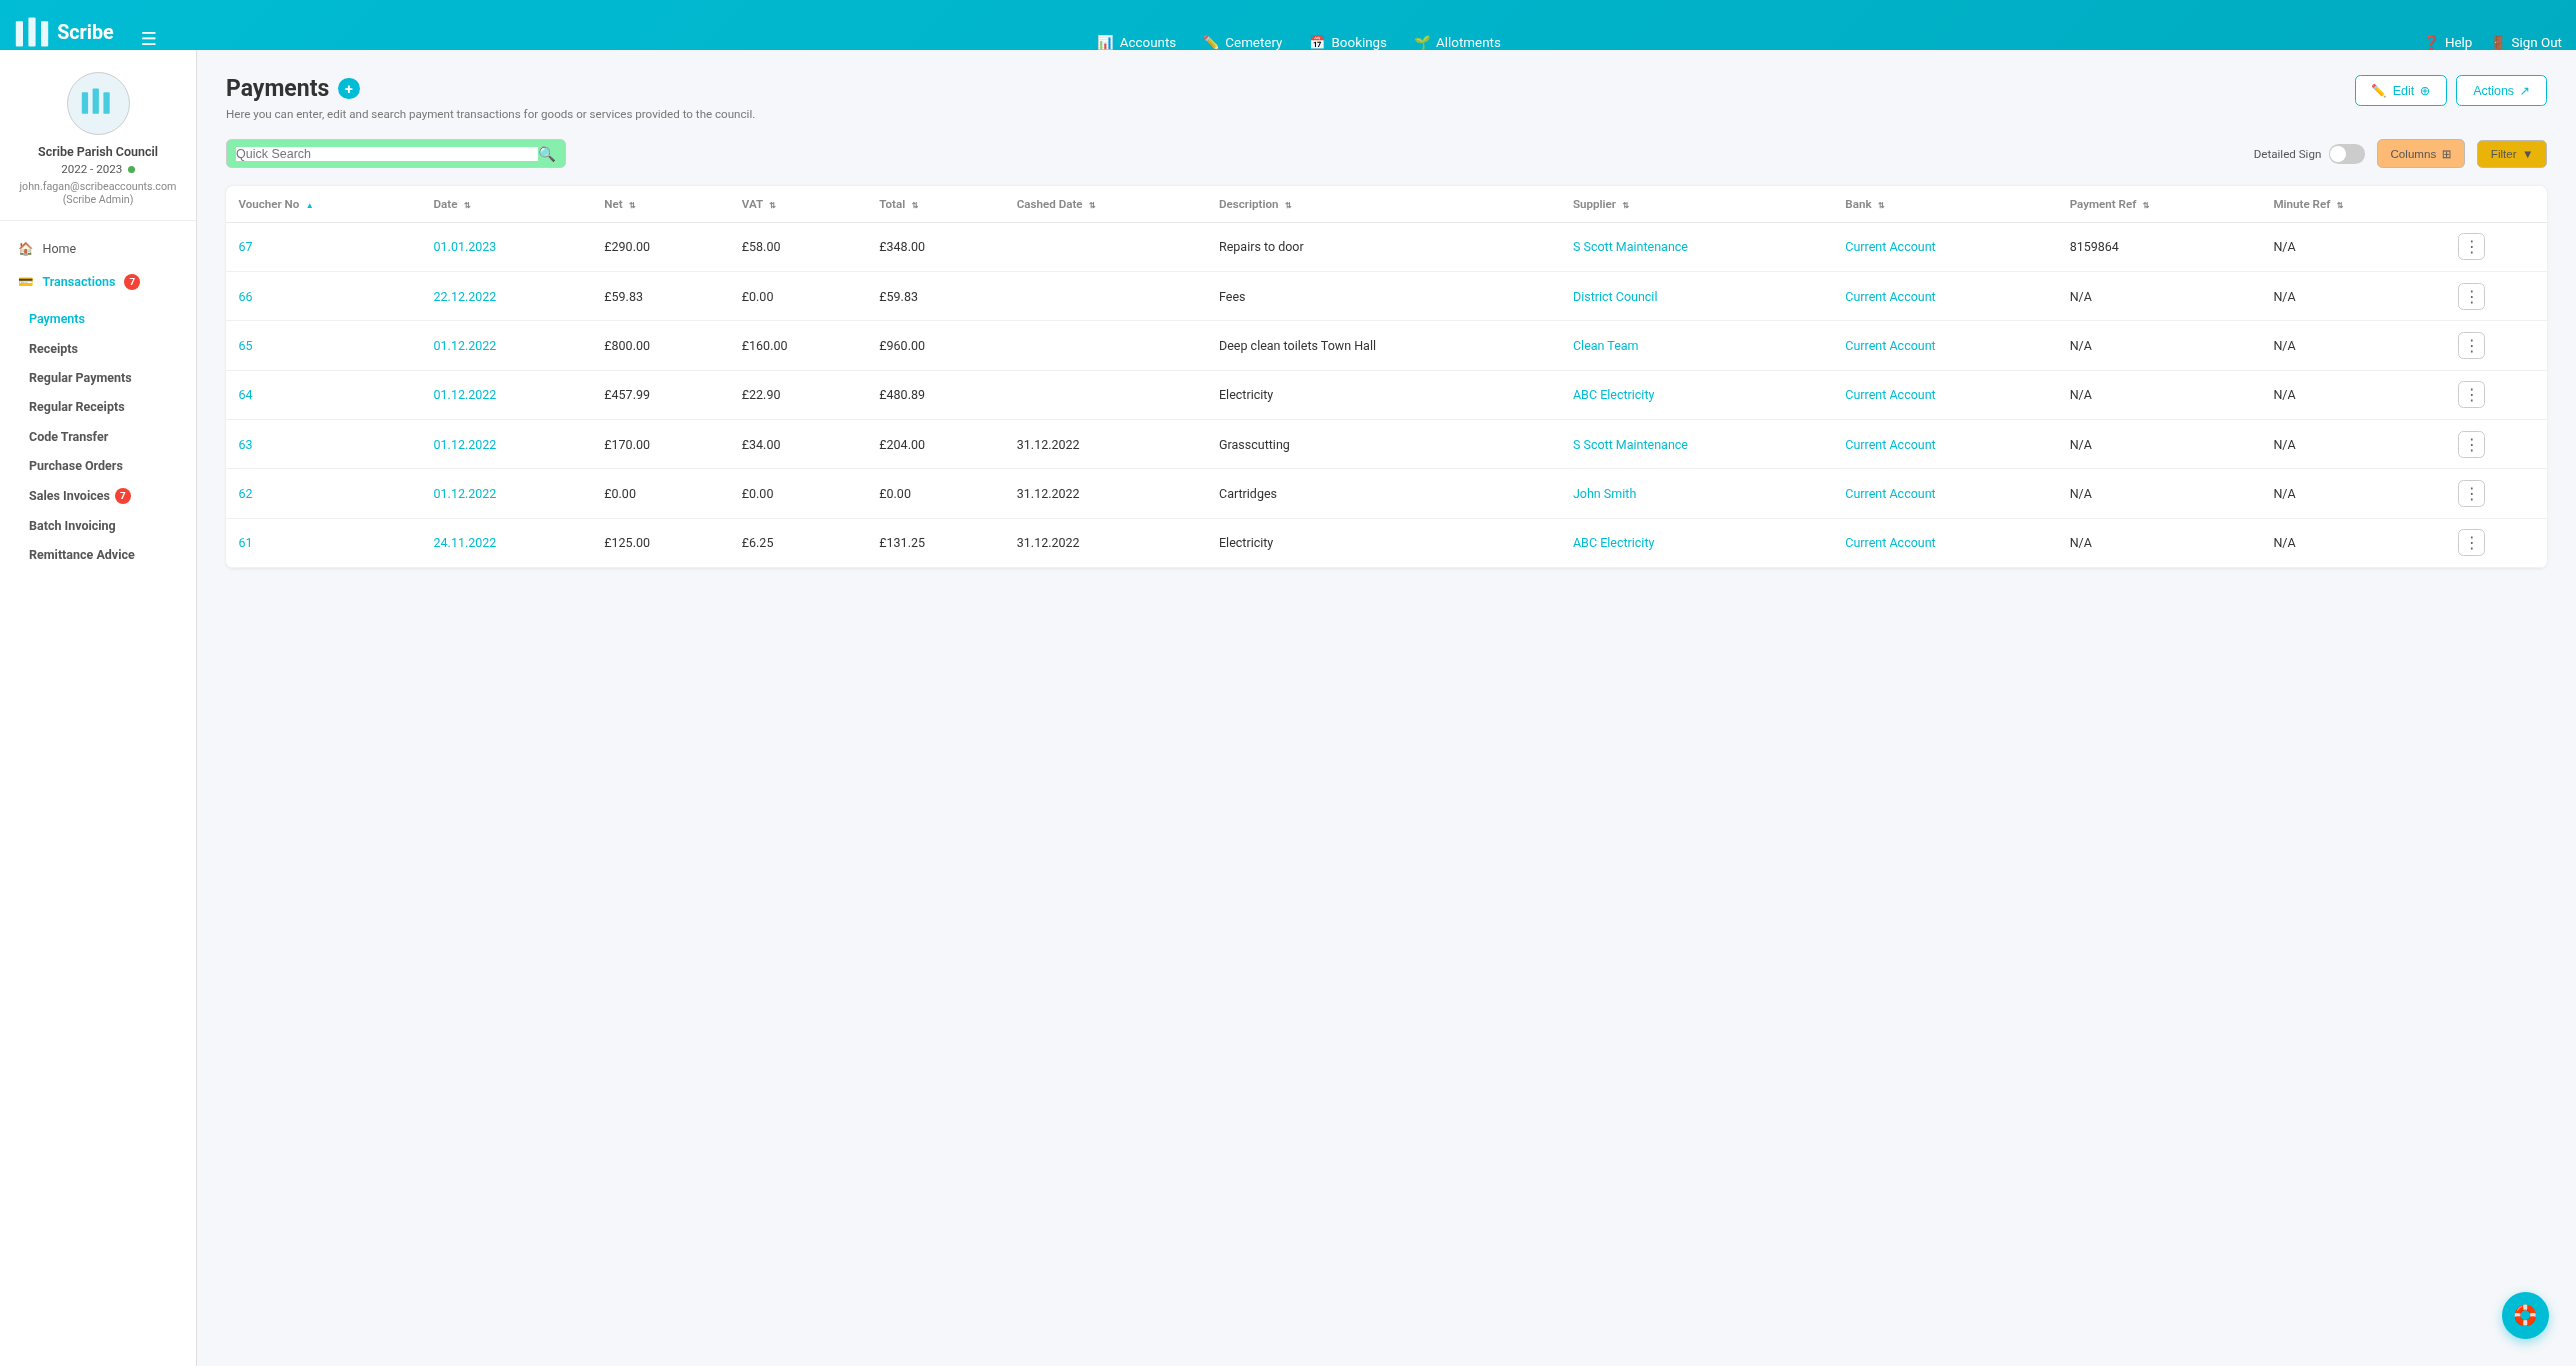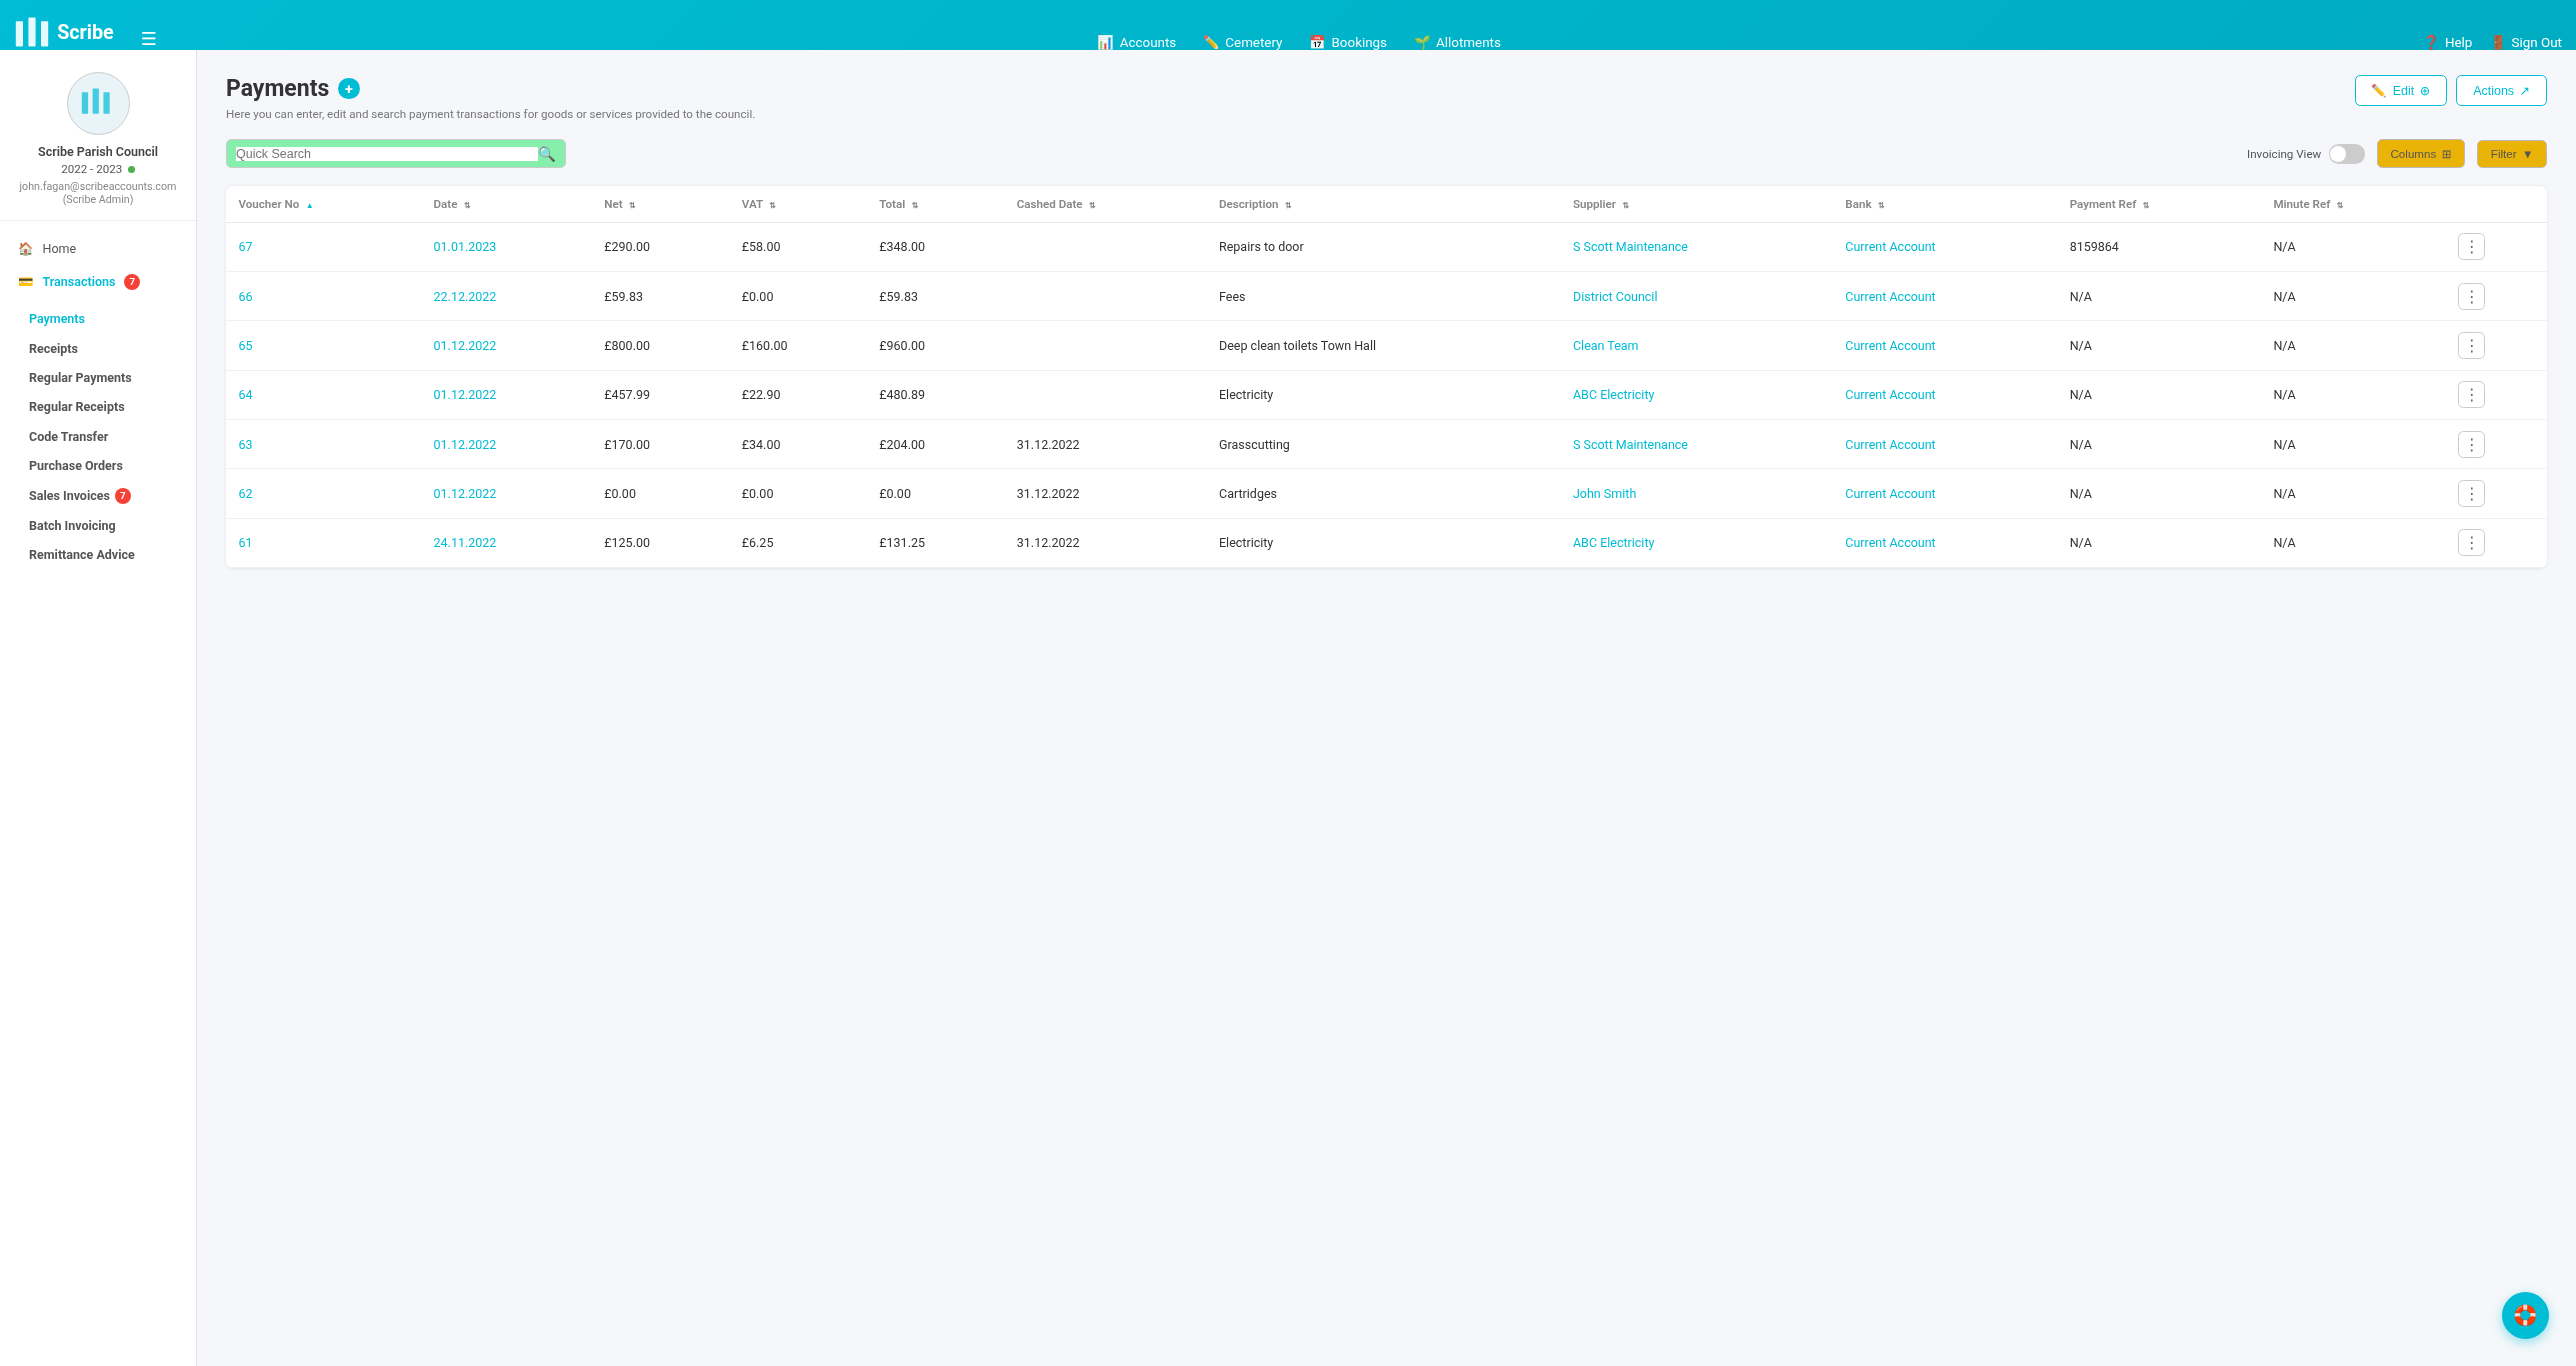--- a/index.html
+++ b/index.html
@@ -95,21 +95,21 @@
       width: 36px; height: 19.7px; background: #ccc; border-radius: 9.8px; cursor: pointer; position: relative;
     }
     .toggle-switch.off .toggle-knob {
       left: 1.8px;
     }
     .toggle-knob {
       position: absolute; top: 1.8px; width: 16px; height: 16px; border-radius: 50%; background: white;
       transition: left 0.2s; left: 1.8px;
     }
     .btn-columns {
-      border: 1.3px solid #bbb; color: #555; background: #eab308;
+      border: 1.3px solid #bbb; color: #555; background: #fdba74;
       padding: 6.3px 12.5px; border-radius: 5.4px; font-size: 11.6px; cursor: pointer;
       display: flex; align-items: center; gap: 5.4px;
     }
     .btn-filter {
       border: 1.3px solid #bbb; color: #555; background: #eab308;
       padding: 6.3px 12.5px; border-radius: 5.4px; font-size: 11.6px; cursor: pointer;
       display: flex; align-items: center; gap: 5.4px;
     }
 
     
@@ -271,21 +271,21 @@
 
     <div class="controls-row">
       <div class="search-box">
         <input type="text" placeholder="Quick Search" style="">
         <button>
           <span>🔍</span>
         </button>
       </div>
       <div class="spacer"></div>
       <div class="detailed-view-toggle">
-        <span>Invoicing View</span>
+        <span>Detailed Sign</span>
         <div class="toggle-switch off">
           <div class="toggle-knob"></div>
         </div>
       </div>
       <button class="btn-columns">
         <span>Columns</span>
         <span>⊞</span>
       </button>
       <button class="btn-filter">
         <span>Filter</span>

